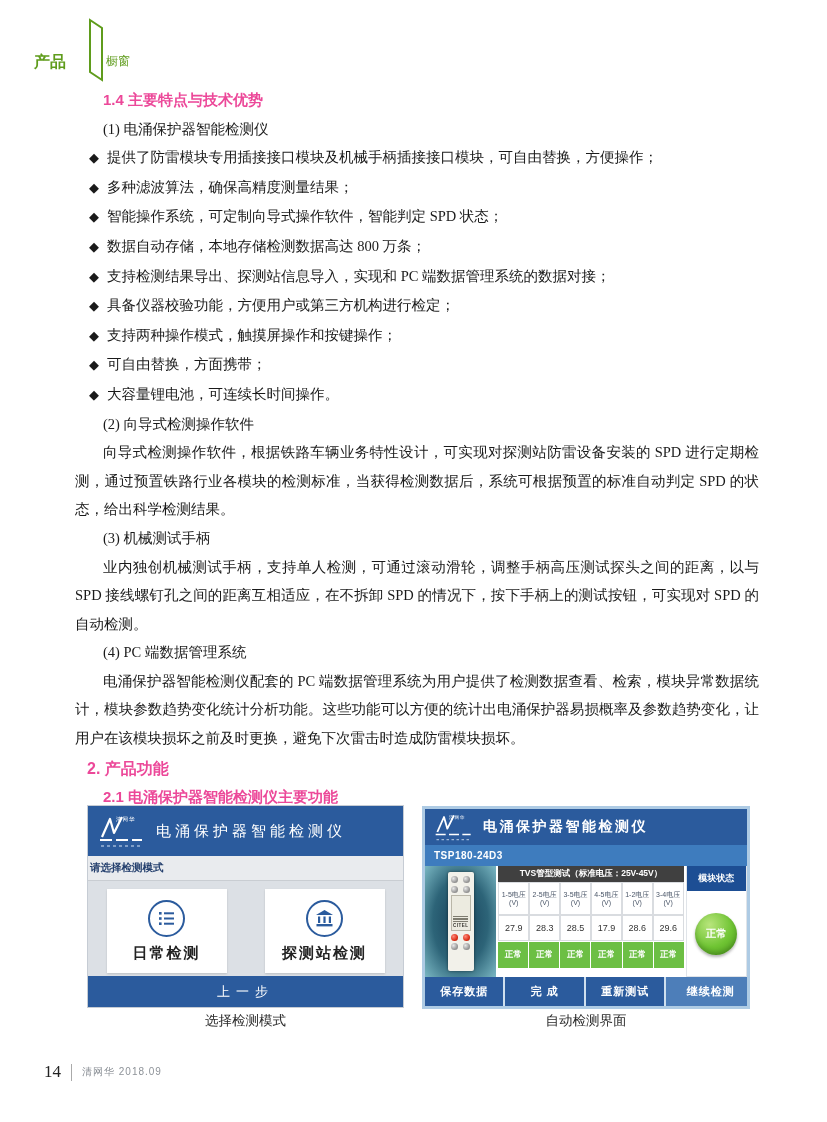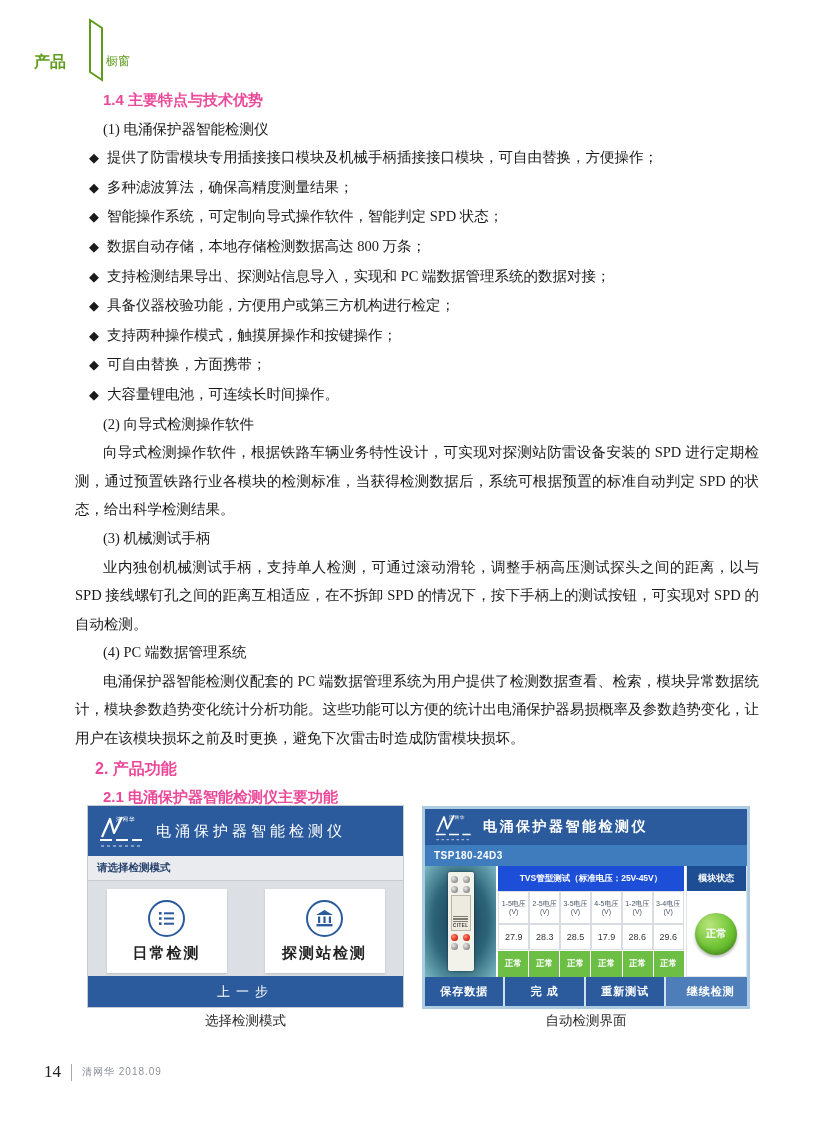--- a/index.html
+++ b/index.html
@@ -10,34 +10,34 @@
   }
   
   .corner-logo { position:absolute; top:12px; left:28px; width:120px; height:78px; }
   
   .article {
     position:absolute; top:86px; left:75px; width:684px;
     font-size:14.5px; line-height:28.6px; text-align:justify;
   }
   .h-sans { font-family:"Liberation Sans","DejaVu Sans",sans-serif; font-weight:bold; color:#ec4899; }
   .heading-sub { font-size:15px; margin-left:28px; }
-  .heading-main { font-size:16px; margin-left:20px; }
+  .heading-main { font-size:16px; margin-left:12px; }
   .item-title { margin-left:28px; }
   .bullet { margin-left:14px; }
   .bullet .bm { margin-right:8px; font-size:13px; }
   .para { text-indent:28px; }
   
   .shots { position:absolute; top:806px; left:88px; width:665px; display:flex; gap:19px;
            font-family:"Liberation Sans","DejaVu Sans",sans-serif; }
   
   .ls { width:315px; height:201px; background:#dce0e5; box-shadow:0 0 0 1px #c6ccd4; }
   .ls-header { height:50px; background:#2b5b9d; display:flex; align-items:center; padding:0 10px; gap:10px; }
   .ls-title { color:#fff; font-size:15px; letter-spacing:4px; white-space:nowrap; }
   .ls-prompt { height:25px; background:#e9ebee; border-bottom:1px solid #c9cdd2; color:#25406e;
-               font-size:10.5px; font-weight:bold; display:flex; align-items:center; padding-left:9px; }
+               font-size:10.5px; font-weight:bold; display:flex; align-items:center; padding-left:2px; }
   .ls-body { height:95px; display:flex; justify-content:center; gap:38px; padding-top:8px; }
   .mode-card { width:120px; height:84px; background:#fff; box-shadow:0 1px 2px rgba(0,0,0,.15);
                display:flex; flex-direction:column; align-items:center; justify-content:center; gap:7px; cursor:pointer; }
   .mode-icon { width:37px; height:37px; border:2.5px solid #2b5b9d; border-radius:50%;
                display:flex; align-items:center; justify-content:center; }
   .mode-label { font-size:15px; font-weight:bold; color:#222; letter-spacing:2px; }
   .ls-footer { height:31px; background:#2b5b9d; color:#fff; display:flex; align-items:center;
                justify-content:center; font-size:13px; letter-spacing:6px; cursor:pointer; }
   
   .rs { width:328px; height:203px; border:3px solid #aecbe4; background:#fff; }
@@ -55,21 +55,21 @@
   .m-screw { width:7px; height:7px; border-radius:50%;
              background:radial-gradient(circle at 35% 35%,#e8e8e8,#9a9a9a 60%,#6f6f6f); }
   .m-led { width:7px; height:7px; border-radius:50%;
            background:radial-gradient(circle at 35% 35%,#ff8a7a,#d92a12 65%,#8e1405); }
   .m-label { width:20px; height:36px; background:#ecebe0; border:0.5px solid #b9b6a8;
              display:flex; flex-direction:column; align-items:center; justify-content:flex-end;
              gap:1px; padding:2px 1px; }
   .m-line { width:15px; height:1.5px; background:#7e7c70; }
   .m-brand { font-size:4.5px; font-weight:bold; color:#33322c; letter-spacing:.5px; }
   .rs-table { width:187px; display:flex; flex-direction:column; }
-  .tbl-header { height:25px; background:#1d4ed8; color:#fff; font-size:8.5px; font-weight:bold;
+  .tbl-header { height:16px; background:#404040; color:#fff; font-size:8.5px; font-weight:bold;
                 display:flex; align-items:center; justify-content:center; }
   .tbl-row { display:flex; flex:1; }
   .tbl-cell { flex:1; display:flex; flex-direction:column; align-items:center; justify-content:center;
               border:0.5px solid #d9dce0; background:#fff; }
   .tbl-cell .cname { font-size:7px; color:#4a5668; line-height:8px; }
   .tbl-cell .cunit { font-size:7px; color:#4a5668; line-height:8px; }
   .tbl-val { font-size:9px; color:#333; }
   .tbl-status-row { display:flex; height:27px; gap:1px; background:#fff; padding-top:1px; }
   .tbl-status { flex:1; background:#6cbf44; color:#fff; font-size:8.5px; font-weight:bold;
                 display:flex; align-items:center; justify-content:center; }

